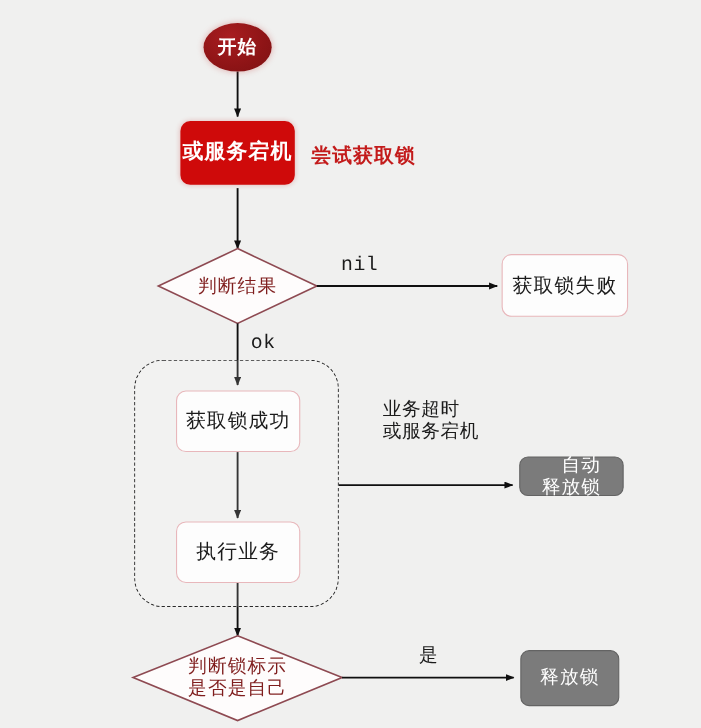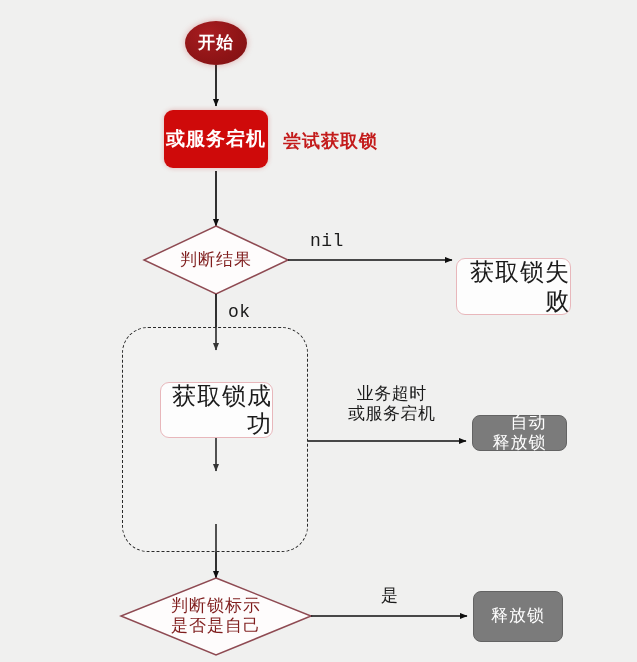--- a/index.html
+++ b/index.html
@@ -52,23 +52,22 @@
     font-weight: 700;
     letter-spacing: 1px;
     box-shadow: 0 0 5px rgba(190,40,40,0.30);
   }
   
   .proc-white {
     border-radius: 9px;
     background: #fdfdfd;
     border: 1.6px solid #e8b7bb;
     color: #1b1b1b;
-    font-size: 24px;
+    font-size: 18px;
     letter-spacing: 1px;
-    margin-top: 27px;
   }
   
   .proc-gray {
     border-radius: 8px;
     background: #7b7b7b;
     border: 1.5px solid #636363;
     color: #ffffff;
     font-size: 17px;
     letter-spacing: 1px;
   }
@@ -150,35 +149,36 @@
   <div class="group-dashed" style="left:122px; top:327px; width:186px; height:225px;"></div>
 
   <div class="node start-ellipse" style="left:185px; top:21px; width:62px; height:44px;">开始</div>
 
   <div class="node proc-red" style="left:164px; top:110px; width:104px; height:58px;">或服务宕机</div>
 
   <div class="node proc-white" style="left:456px; top:231px; width:115px; height:57px;">获取锁失败</div>
 
   <div class="node proc-white" style="left:160px; top:355px; width:113px; height:56px;">获取锁成功</div>
 
+  <div class="node proc-white" style="left:160px; top:474px; width:113px; height:56px;">执行业务</div>
 
   <div class="node proc-gray" style="left:472px; top:415px; width:95px; height:36px;">自动
 释放锁</div>
 
   <div class="node proc-gray" style="left:473px; top:591px; width:90px; height:51px;">释放锁</div>
 
   <div class="diamond-label" style="left:144px; top:240px; width:144px; height:40px;">判断结果</div>
 
   <div class="diamond-label" style="left:131px; top:592px; width:170px; height:48px;">判断锁标示
 是否是自己</div>
 
   <div class="edge-label mono" style="left:310px; top:231px;">nil</div>
 
   <div class="edge-label mono" style="left:228px; top:302px;">ok</div>
 
-  <div class="edge-label" style="left:348px; top:384px; text-align:center;">业务超时
+  <div class="edge-label" style="left:348px; top:362px; text-align:left;">业务超时
 或服务宕机</div>
 
   <div class="edge-label" style="left:381px; top:586px;">是</div>
 
   <div class="annotation-red" style="left:283px; top:129px;">尝试获取锁</div>
 
 </div>
 
 </body></html>

